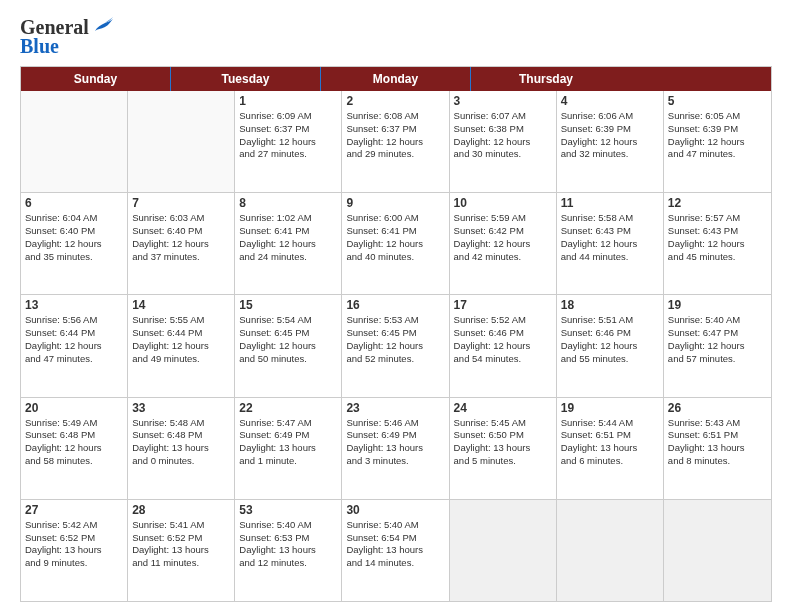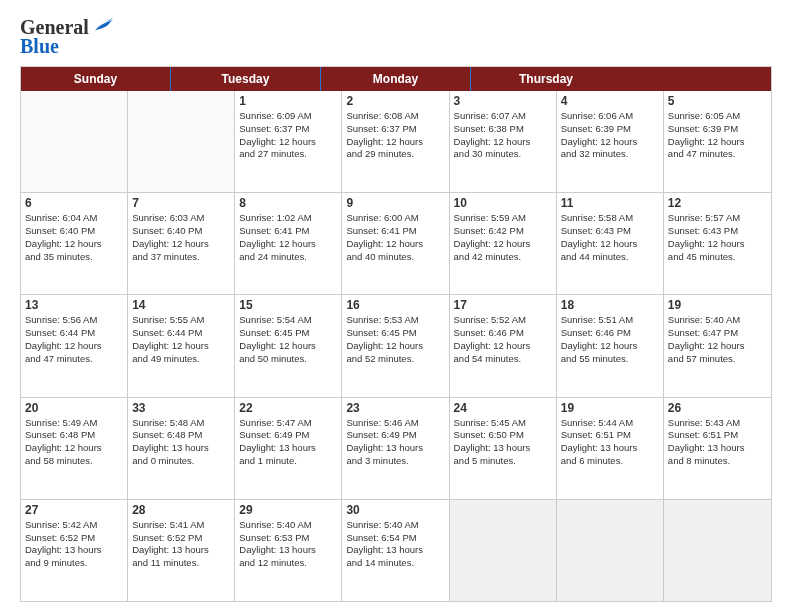--- a/index.html
+++ b/index.html
@@ -325,21 +325,21 @@
             <div class="cell-line">and 9 minutes.</div>
           </div>
           <div class="cal-cell">
             <div class="day-num">28</div>
             <div class="cell-line">Sunrise: 5:41 AM</div>
             <div class="cell-line">Sunset: 6:52 PM</div>
             <div class="cell-line">Daylight: 13 hours</div>
             <div class="cell-line">and 11 minutes.</div>
           </div>
           <div class="cal-cell">
-            <div class="day-num">29</div>
+            <div class="day-num">53</div>
             <div class="cell-line">Sunrise: 5:40 AM</div>
             <div class="cell-line">Sunset: 6:53 PM</div>
             <div class="cell-line">Daylight: 13 hours</div>
             <div class="cell-line">and 12 minutes.</div>
           </div>
           <div class="cal-cell">
             <div class="day-num">30</div>
             <div class="cell-line">Sunrise: 5:40 AM</div>
             <div class="cell-line">Sunset: 6:54 PM</div>
             <div class="cell-line">Daylight: 13 hours</div>

